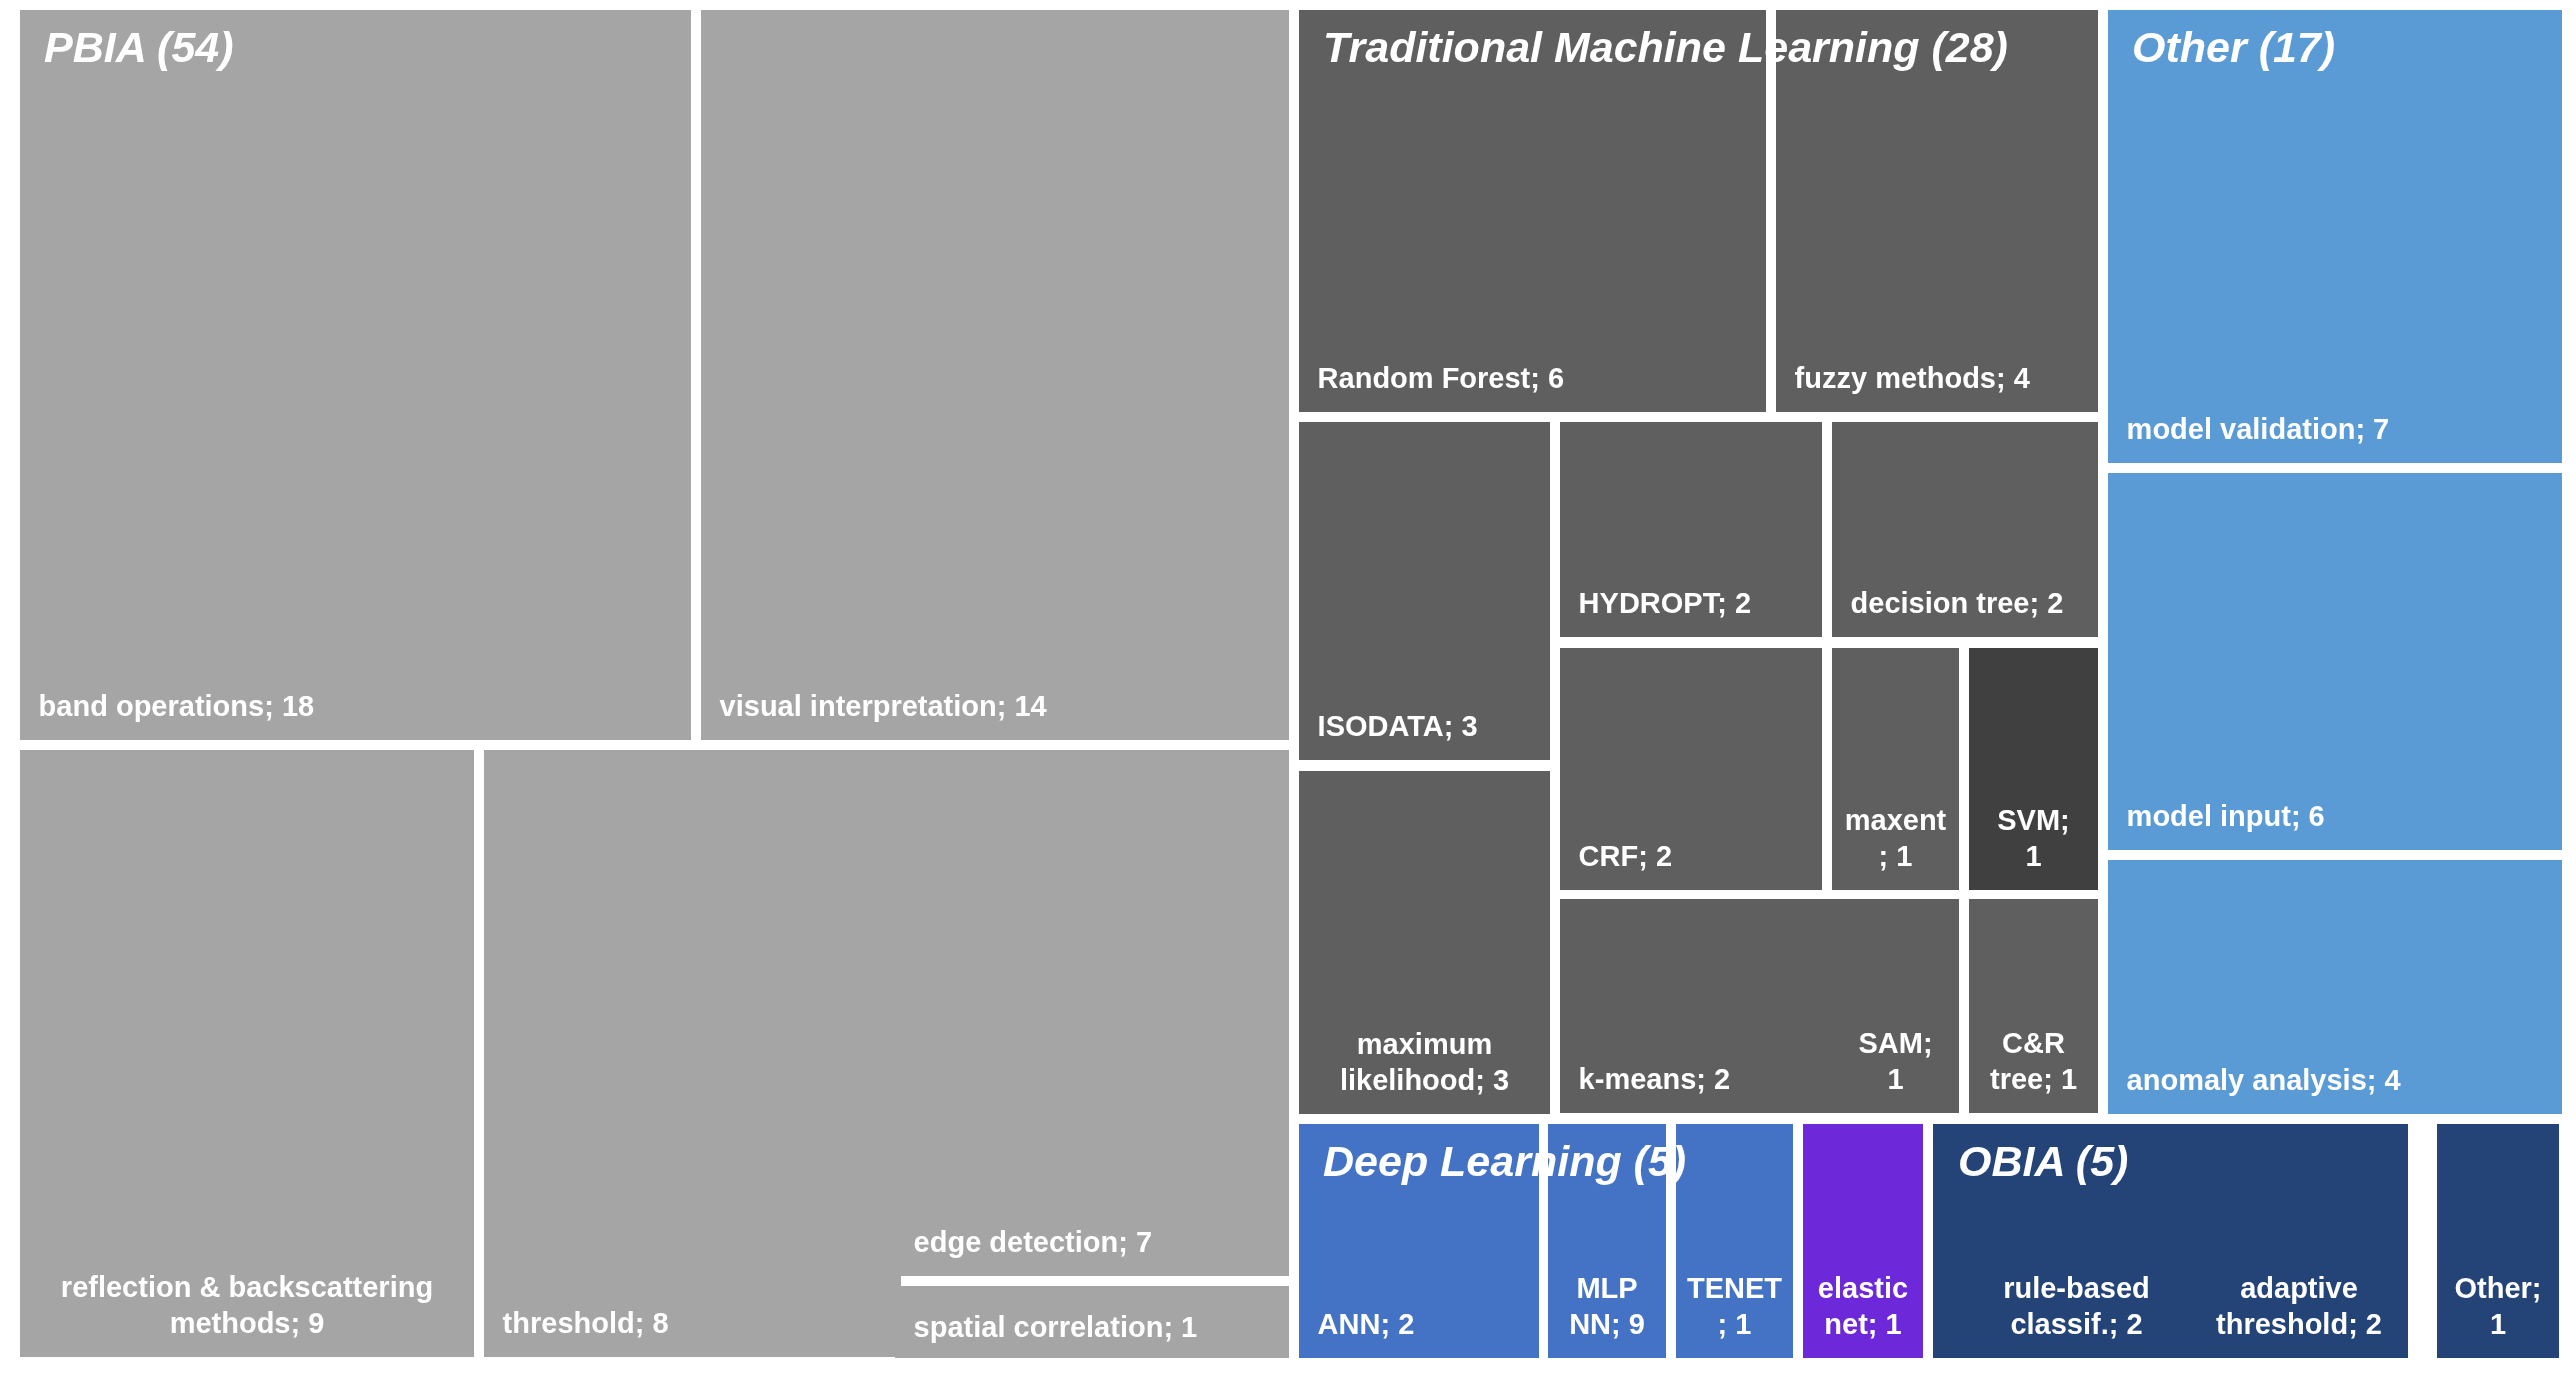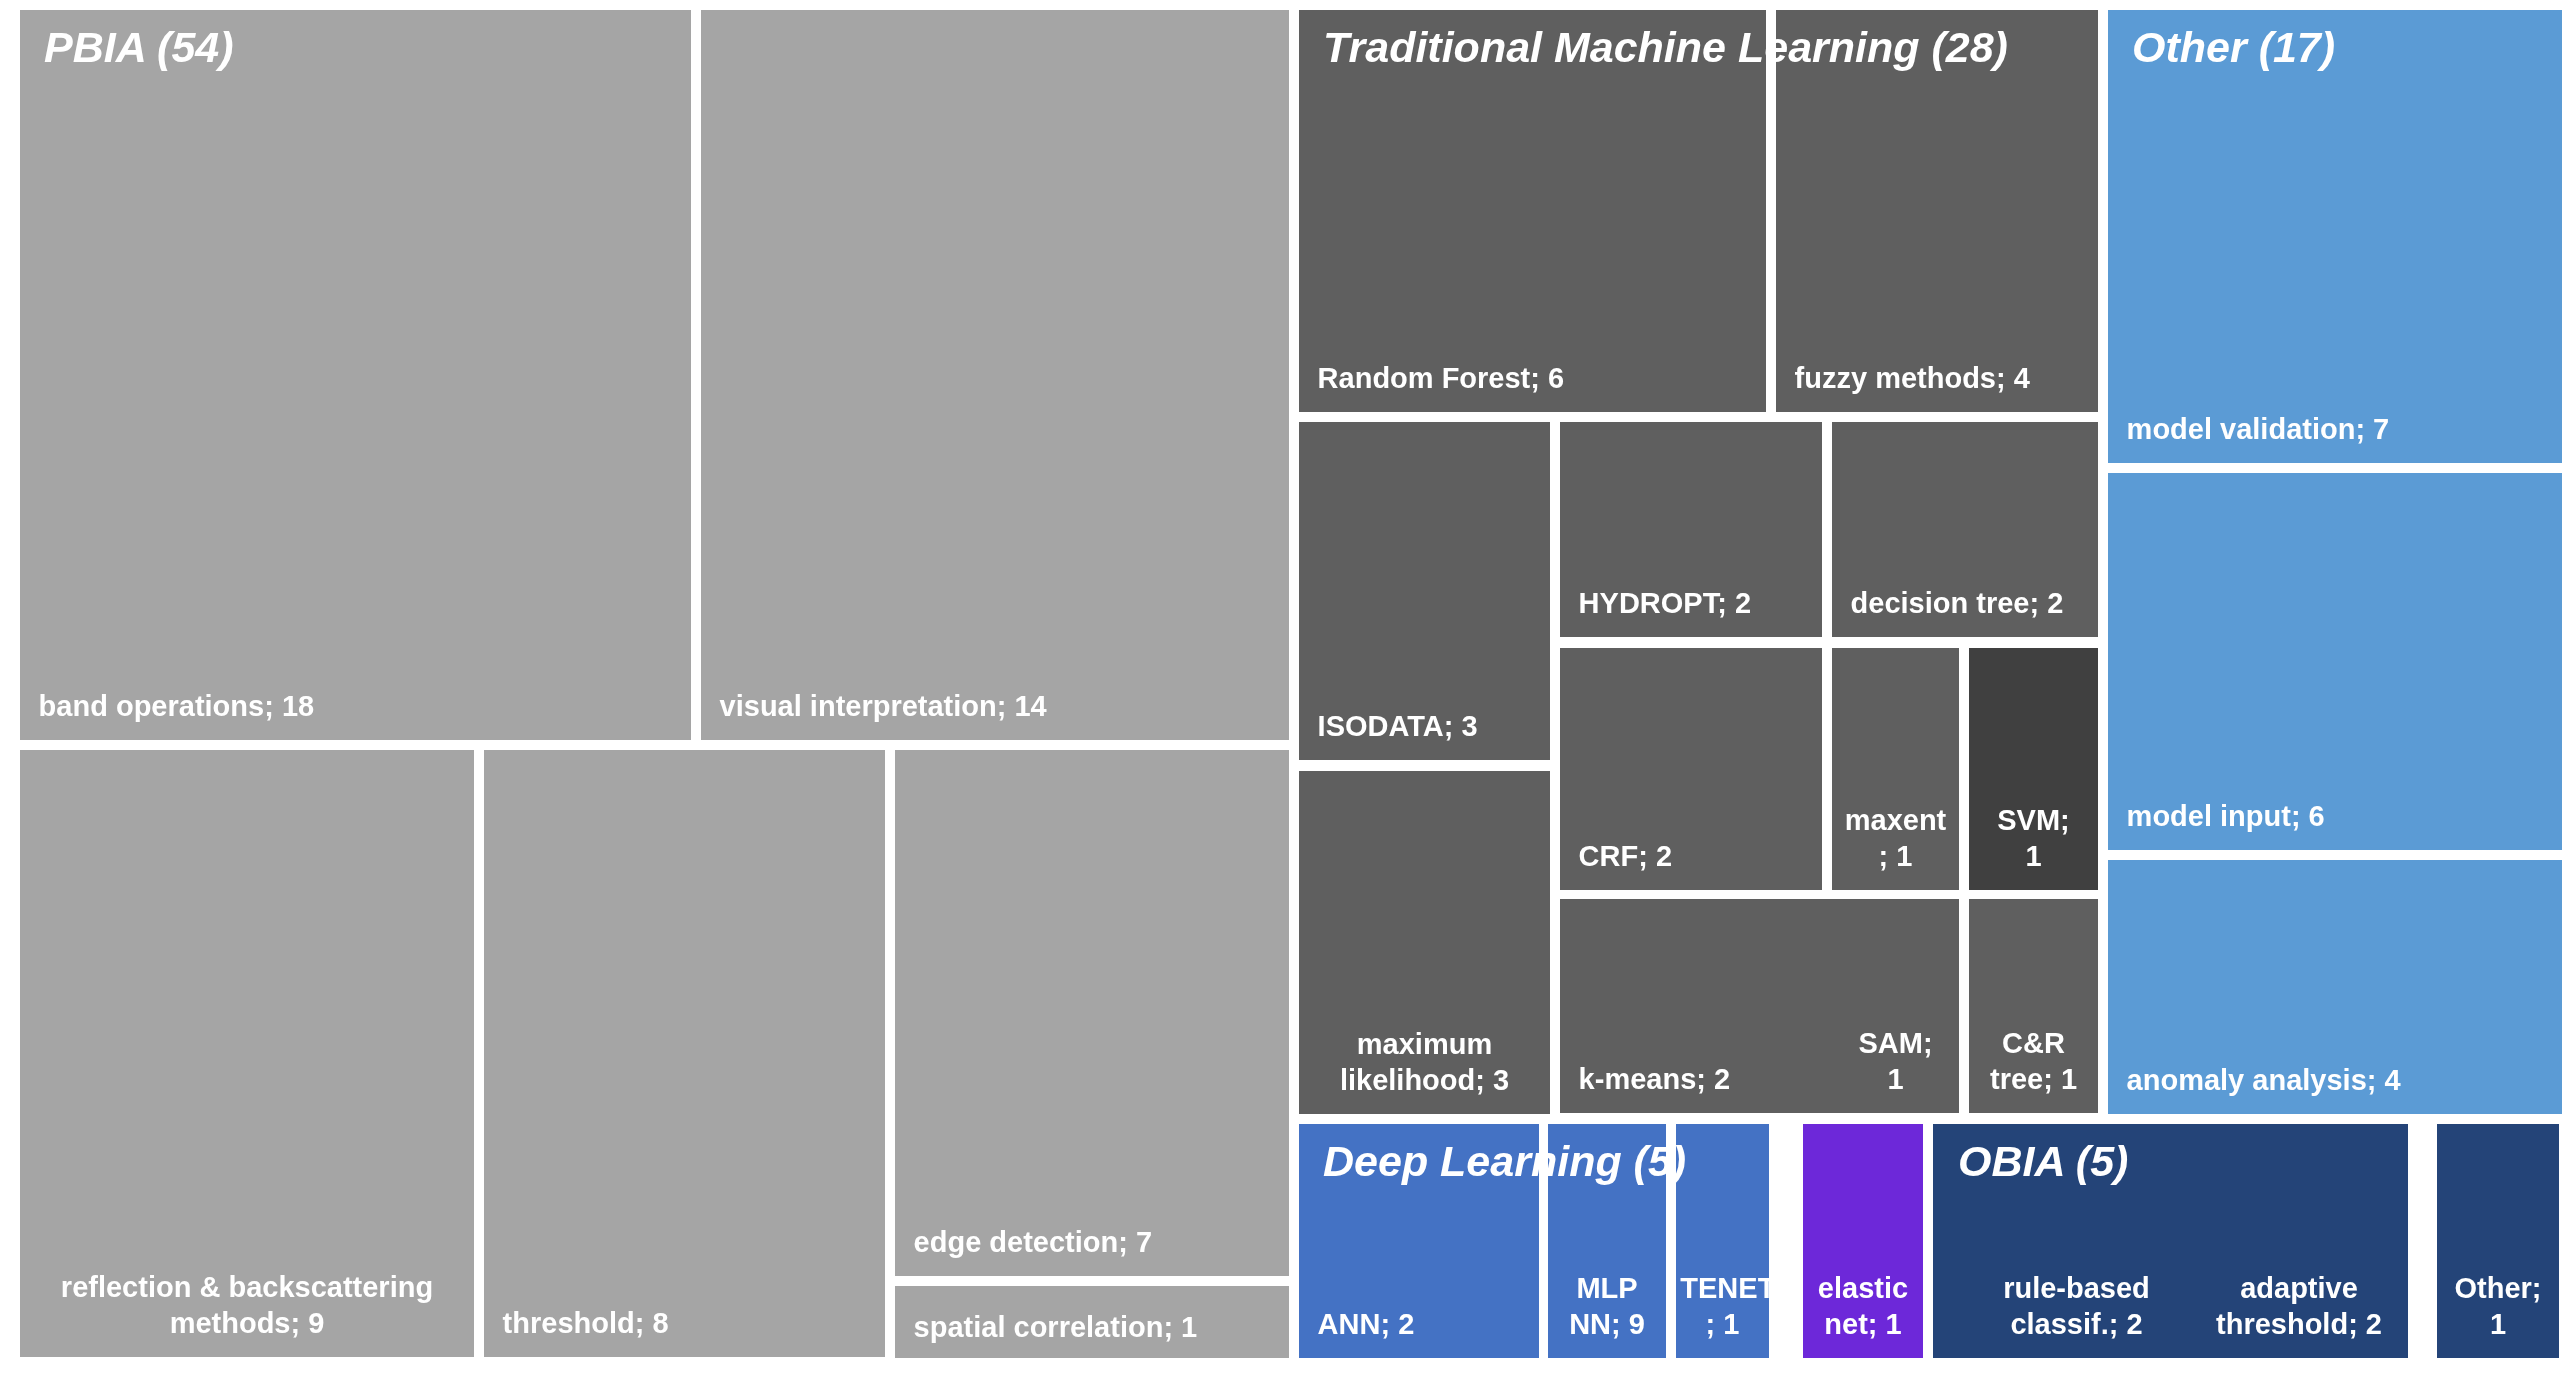--- a/index.html
+++ b/index.html
@@ -25,21 +25,21 @@
   <div class="cell" style="left: 20px; top: 10px; width: 671px; height: 730px; background-color: rgb(165, 165, 165);">
     <span class="lbl">band operations; 18</span>
   </div>
   <div class="cell" style="left: 701px; top: 10px; width: 588px; height: 730px; background-color: rgb(165, 165, 165);">
     <span class="lbl">visual interpretation; 14</span>
   </div>
   <div class="cell" style="left: 20px; top: 750px; width: 454px; height: 607px; background-color: rgb(165, 165, 165);">
     <span class="lbl center">reflection &amp; backscattering
 methods; 9</span>
   </div>
-  <div class="cell" style="left: 484px; top: 750px; width: 401px; height: 607px; background-color: rgb(165, 165, 165);">
+  <div class="cell" style="left: 484px; top: 750px; width: 401px; height: 607px; background-color: rgb(165, 165, 165); padding-left: 16px;">
     <span class="lbl">threshold; 8</span>
   </div>
   <div class="cell" style="left: 895px; top: 750px; width: 394px; height: 526px; background-color: rgb(165, 165, 165);">
     <span class="lbl">edge detection; 7</span>
   </div>
   <div class="cell" style="left: 895px; top: 1286px; width: 394px; height: 72px; background-color: rgb(165, 165, 165);">
     <span class="lbl" style="bottom:13px">spatial correlation; 1</span>
   </div>
 
   <div class="cell" style="left: 1299px; top: 10px; width: 467px; height: 402px; background-color: rgb(95, 95, 95);">
@@ -94,21 +94,21 @@
     <span class="lbl">anomaly analysis; 4</span>
   </div>
 
   <div class="cell" style="left: 1299px; top: 1124px; width: 240px; height: 234px; background-color: rgb(68, 114, 196);">
     <span class="lbl">ANN; 2</span>
   </div>
   <div class="cell" style="left: 1548px; top: 1124px; width: 118px; height: 234px; background-color: rgb(68, 114, 196);">
     <span class="lbl center">MLP
 NN; 9</span>
   </div>
-  <div class="cell" style="left: 1676px; top: 1124px; width: 93px; height: 234px; background-color: rgb(68, 114, 196);">
+  <div class="cell" style="left: 1676px; top: 1124px; width: 117px; height: 234px; background-color: rgb(68, 114, 196);">
     <span class="lbl center">TENET
 ; 1</span>
   </div>
   <div class="cell" style="left: 1803px; top: 1124px; width: 120px; height: 234px; background-color: #6d28d9;">
     <span class="lbl center">elastic
 net; 1</span>
   </div>
 
   <div class="cell" style="left: 1933px; top: 1124px; width: 247px; height: 234px; background-color: rgb(36, 68, 120); padding-left: 40px;">
     <span class="lbl center">rule-based

